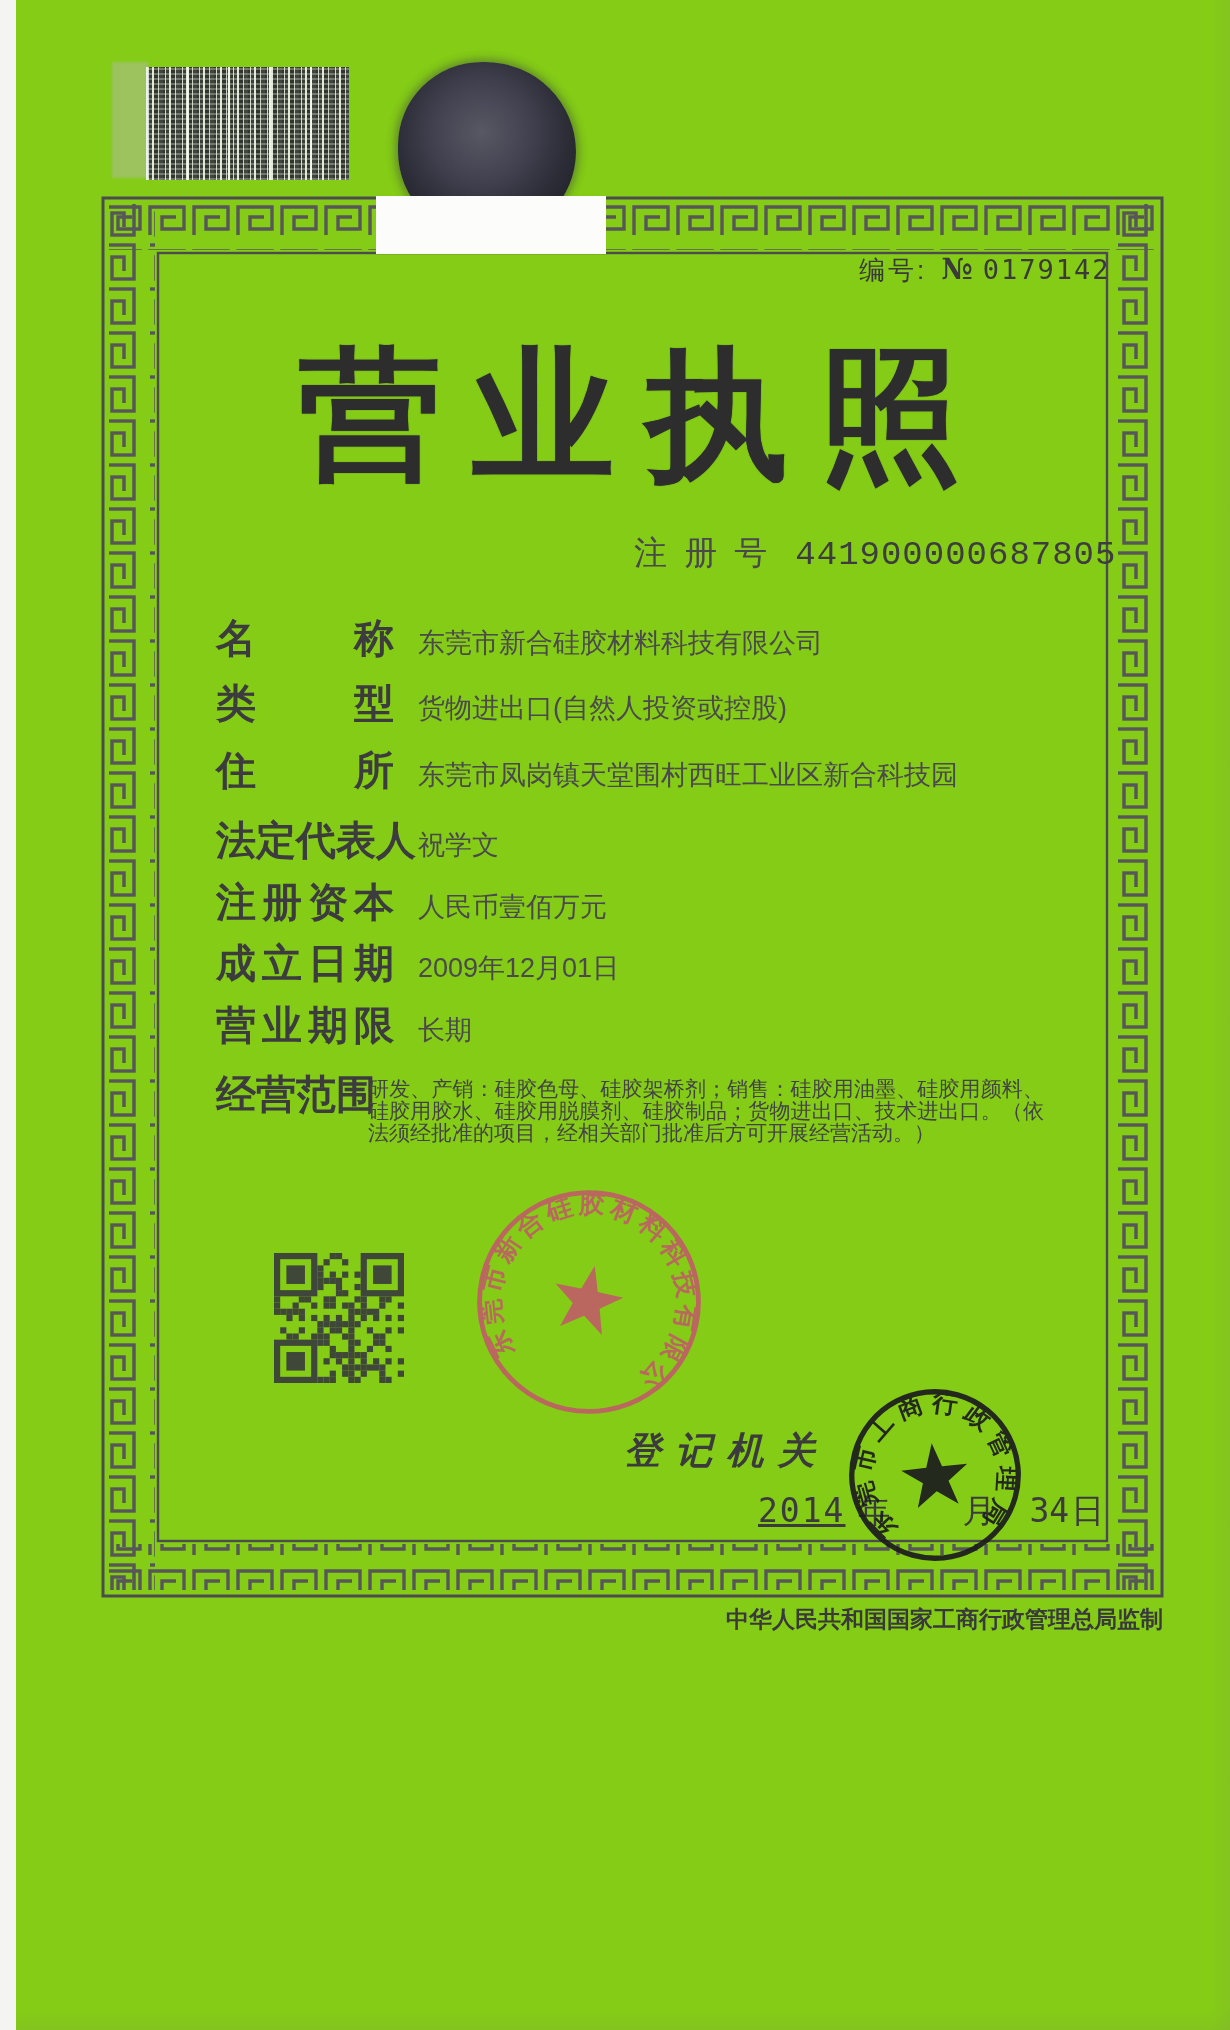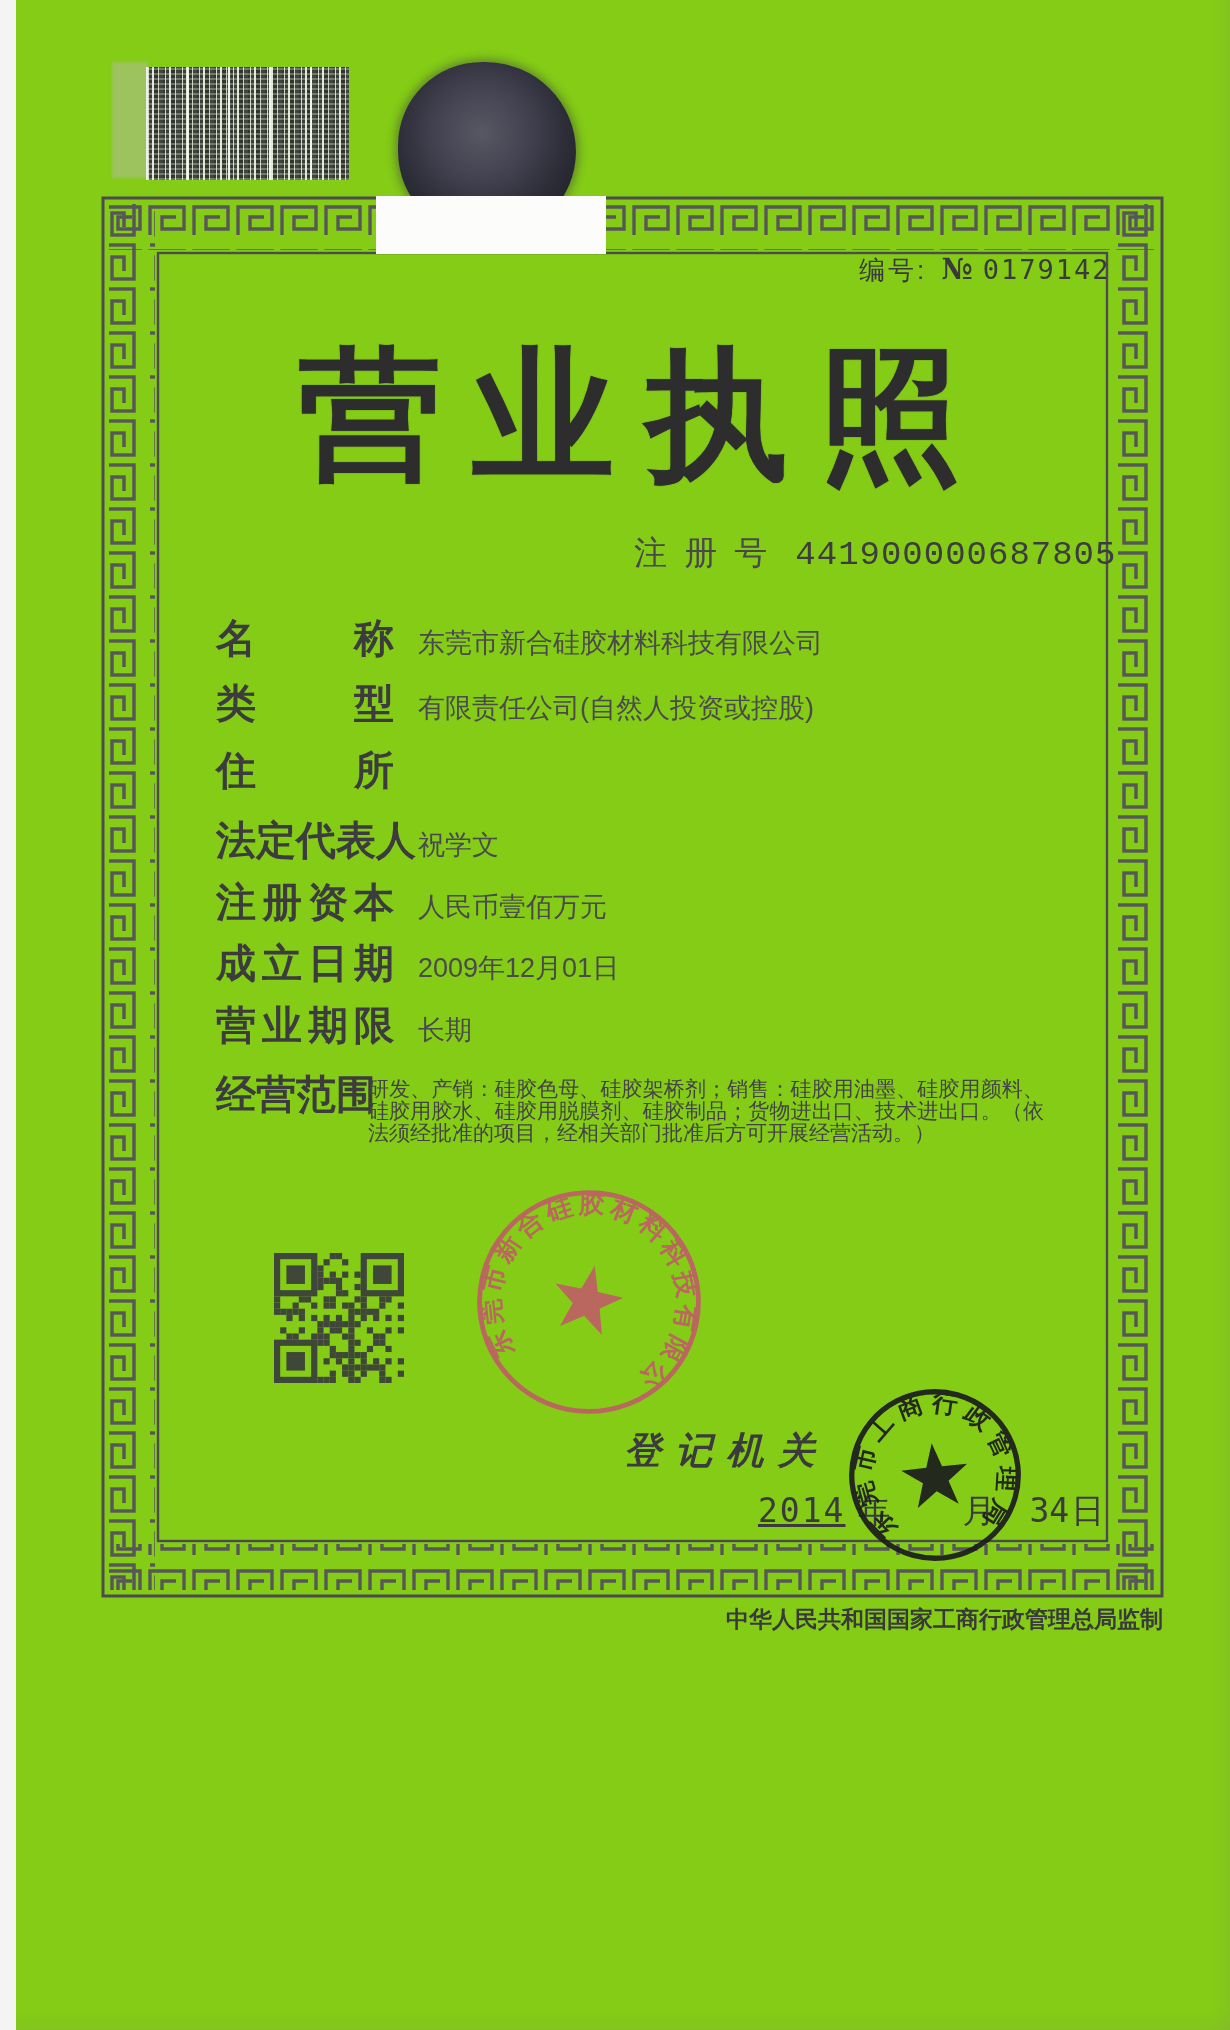--- a/index.html
+++ b/index.html
@@ -113,27 +113,28 @@
         <span>名</span>
         <span>称</span>
       </div>
     <div class="val">东莞市新合硅胶材料科技有限公司</div>
   </div>
   <div class="row" style="top:681px">
     <div class="lbl">
         <span>类</span>
         <span>型</span>
       </div>
-    <div class="val">有限责任公司(自然人投资或控股)</div>
+    <div class="val">货物进出口(自然人投资或控股)</div>
   </div>
   <div class="row" style="top:748px">
     <div class="lbl">
         <span>住</span>
         <span>所</span>
       </div>
+    <div class="val">东莞市凤岗镇天堂围村西旺工业区新合科技园</div>
   </div>
   <div class="row" style="top:818px">
     <div class="lbl">
         <span>法</span>
         <span>定</span>
         <span>代</span>
         <span>表</span>
         <span>人</span>
       </div>
     <div class="val">祝学文</div>

